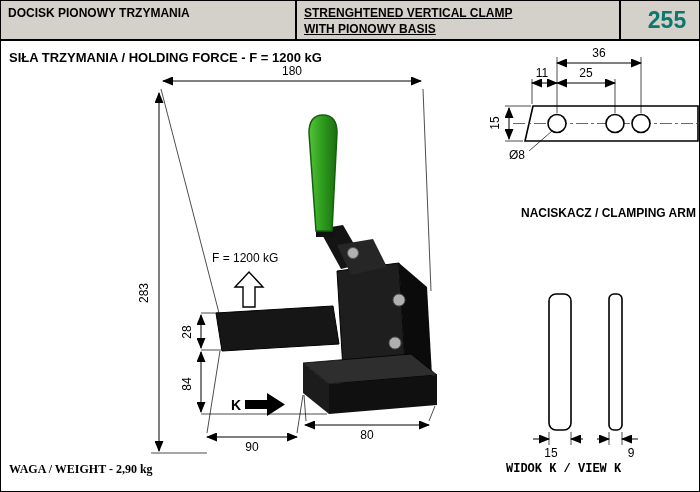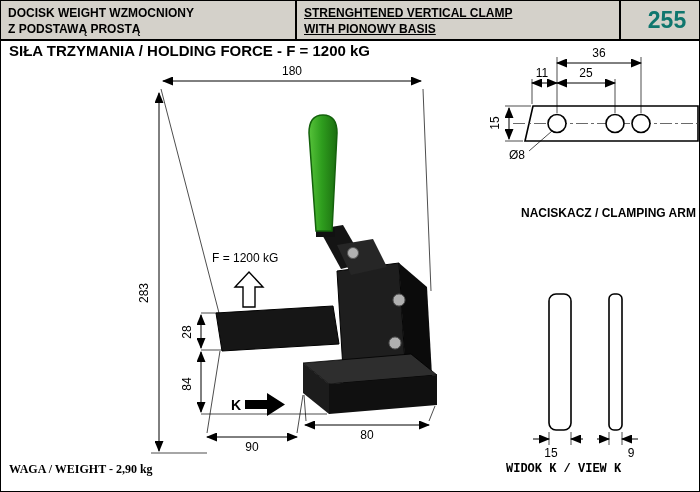--- a/index.html
+++ b/index.html
@@ -15,41 +15,40 @@
   }
   .hcell{position:absolute;top:0;height:100%;box-sizing:border-box;padding:4px 7px;}
   .hcell.titles{font-size:12px;font-weight:bold;line-height:1.35;}
   .cell-pl{left:0;width:296px;border-right:2px solid #000;}
   .cell-en{left:296px;width:324px;border-right:2px solid #000;text-decoration:underline;}
   .cell-num{
     left:620px;width:92px;display:flex;align-items:center;justify-content:center;
     font-size:23px;font-weight:bold;color:#0f766e;text-align:right;
   }
   .caption{position:absolute;font-weight:bold;font-size:12px;white-space:nowrap;z-index:2;}
-  #holding{left:8px;top:41px;font-size:15px;}
+  #holding{left:8px;top:49px;font-size:13px;}
   #armlabel{left:488px;top:205px;margin-left:32px;}
   #viewklabel{left:505px;top:461px;font-family:Liberation Mono, monospace;}
   #weight{left:8px;top:461px;font-family:Liberation Serif, serif;}
   svg.sheet{position:absolute;left:0;top:40px;z-index:1;}
   .dim{stroke:#000;stroke-width:1;fill:none;}
   .thin{stroke:#000;stroke-width:0.7;fill:none;}
   .cline{stroke:#444;stroke-width:0.8;fill:none;stroke-dasharray:12 3 3 3;}
   .outline{fill:#fff;stroke:#000;stroke-width:1.6;}
   text.dimtxt{font:12px "Liberation Sans", sans-serif;fill:#000;}
   text.ktxt{font:bold 14px "Liberation Sans", sans-serif;fill:#000;}
 </style>
 </head>
 <body>
 
 <div class="page">
 
   <div class="header">
     <div class="hcell titles cell-pl">
-      <div>DOCISK WEIGHT WZMOCNIONY</div>
-      <div>Z PODSTAWĄ PROSTĄ</div>
+      <div>DOCISK PIONOWY TRZYMANIA</div>
     </div>
     <div class="hcell titles cell-en">
       <div>STRENGHTENED VERTICAL CLAMP</div>
       <div>WITH PIONOWY BASIS</div>
     </div>
     <div class="hcell cell-num">255</div>
   </div>
 
   <div class="caption" id="holding">SIŁA TRZYMANIA / HOLDING FORCE - F = 1200 kG</div>
   <div class="caption" id="armlabel">NACISKACZ / CLAMPING ARM</div>

